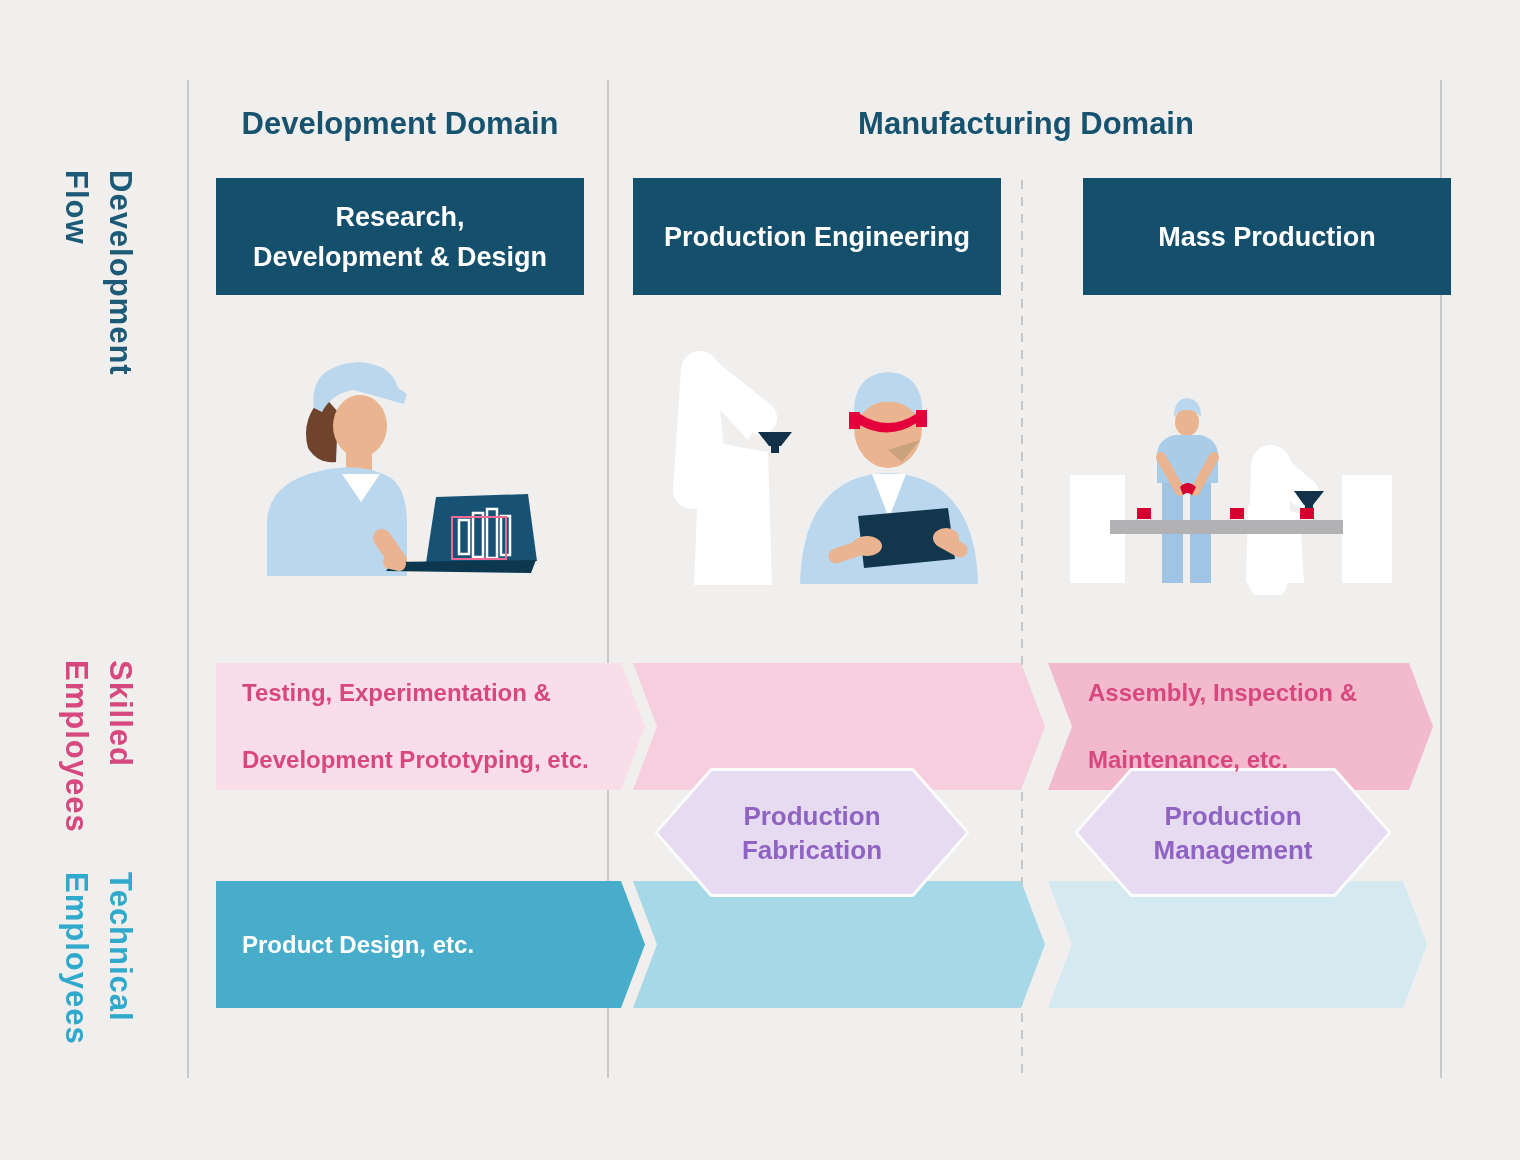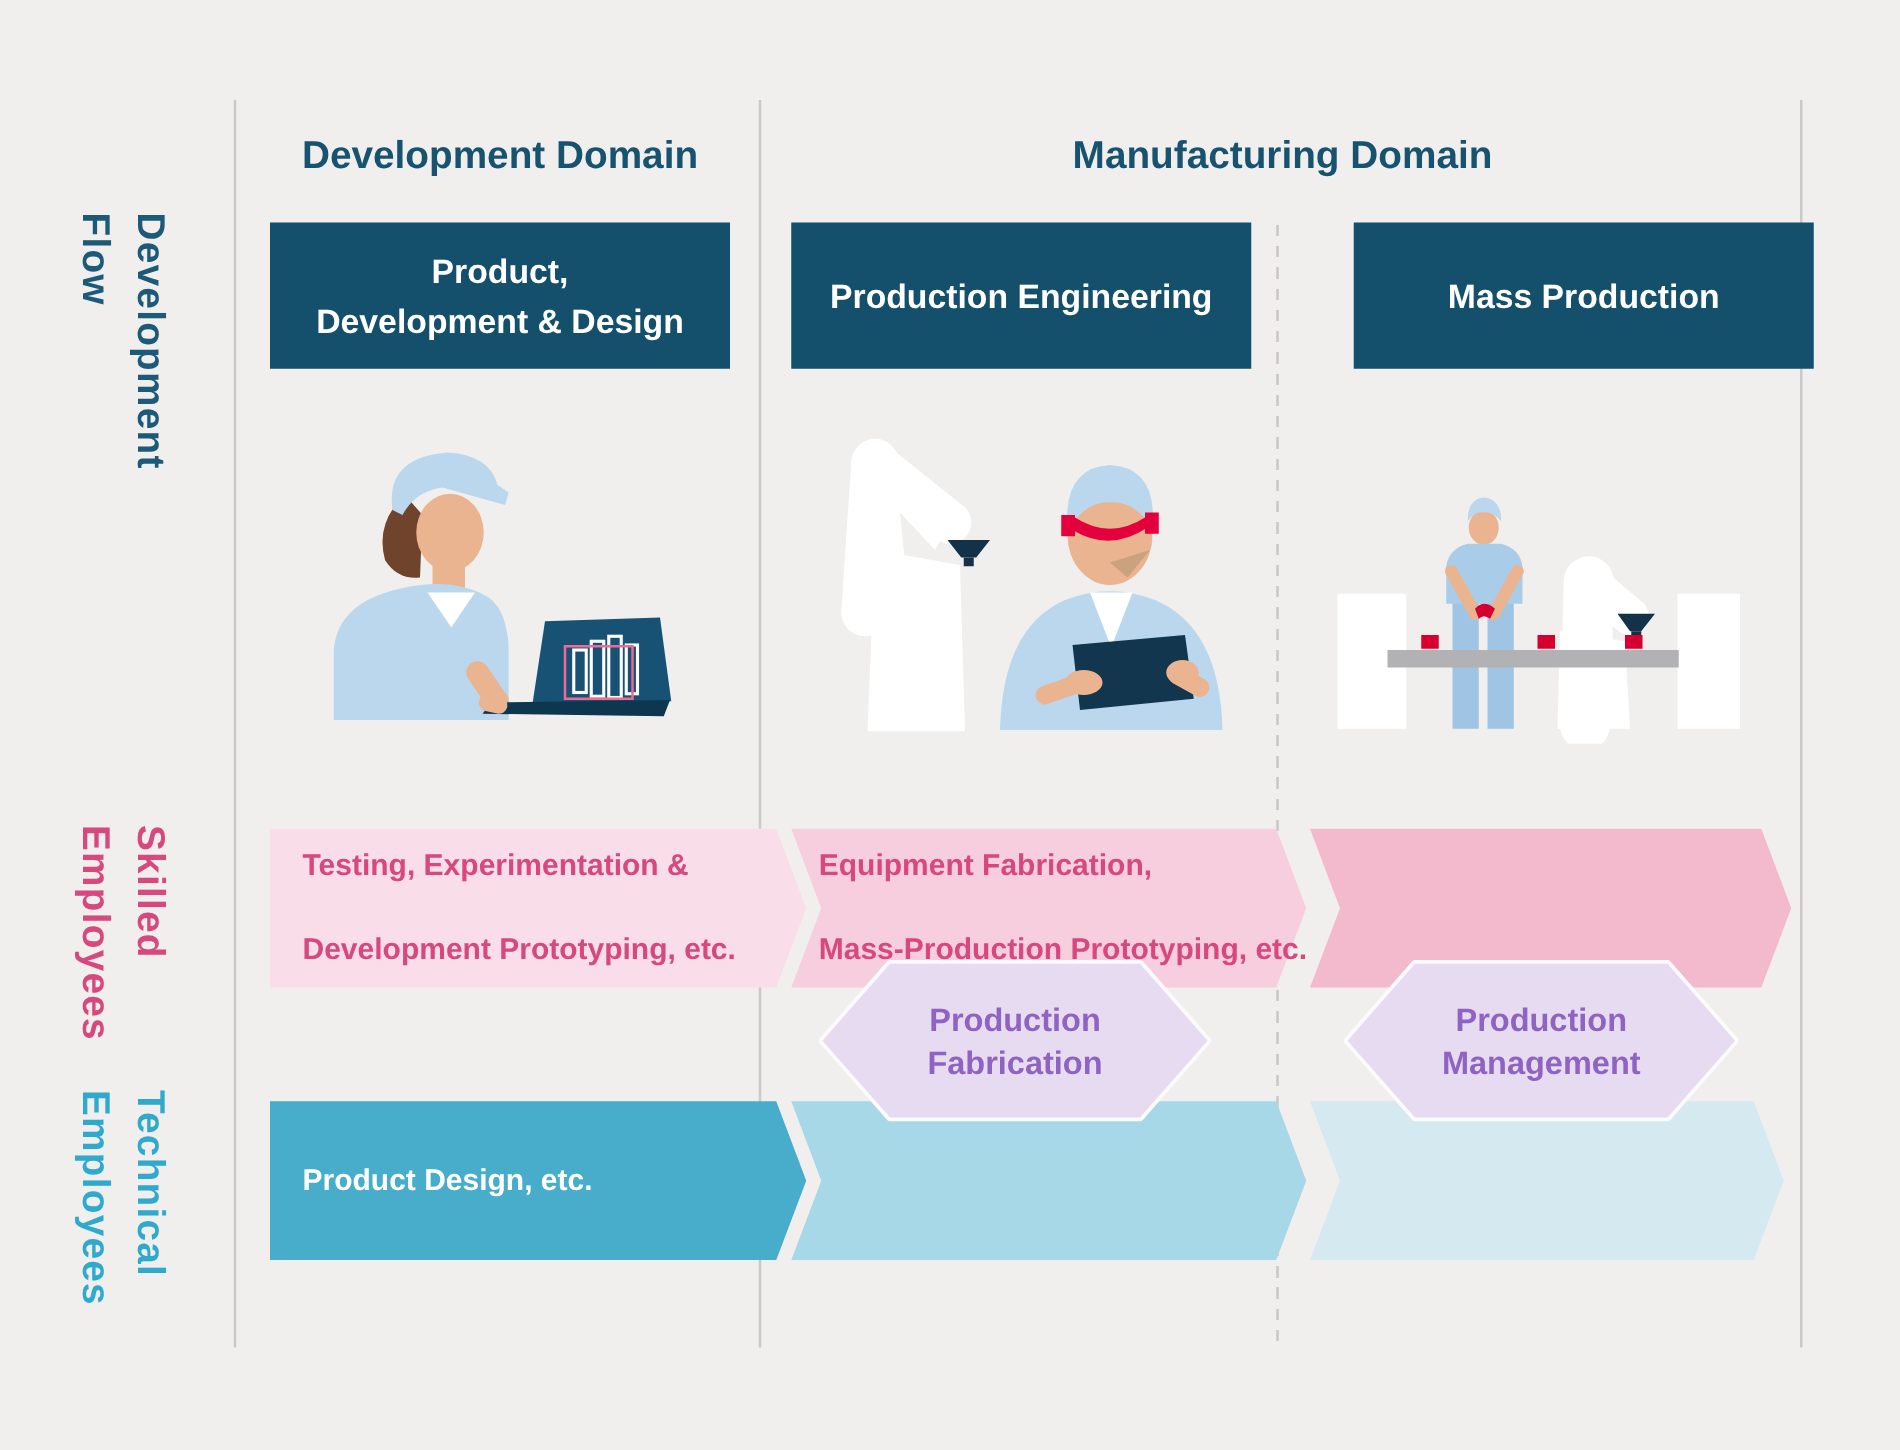--- a/index.html
+++ b/index.html
@@ -54,21 +54,21 @@
   <div class="vlabel lbl-skilled" style="left:54px;top:660px">
     <span>Skilled</span>
     <span>Employees</span>
   </div>
   <div class="vlabel lbl-technical" style="left:54px;top:872px">
     <span>Technical</span>
     <span>Employees</span>
   </div>
 
   <div class="stage-box" style="left:216px">
-    <span>Product,</span>
+    <span>Research,</span>
     <span>Development &amp; Design</span>
   </div>
   <div class="stage-box" style="left:633px">
     <span>Production Engineering</span>
   </div>
   <div class="stage-box" style="left:1083px">
     <span>Mass Production</span>
   </div>
 
   <svg class="shapes" width="1520" height="1160" viewBox="0 0 1520 1160">
@@ -85,23 +85,23 @@
     <g>
       <polygon points="658,832.5 712,771 912,771 966,832.5 912,894 712,894" fill="#e6dbf0" stroke="#fbfbfb" stroke-width="6" stroke-linejoin="round" paint-order="stroke"></polygon>
       <polygon points="1078,832.5 1132,771 1334,771 1388,832.5 1334,894 1132,894" fill="#e6dbf0" stroke="#fbfbfb" stroke-width="6" stroke-linejoin="round" paint-order="stroke"></polygon>
     </g>
   </svg>
 
   <div class="band-text pink" style="left:242px;top:663px">
     <span>Testing, Experimentation &amp;</span>
     <span>Development Prototyping, etc.</span>
   </div>
-  <div class="band-text pink" style="left:655px;top:663px">
-    <span>Equipment Fabrication,</span>
-    <span>Mass-Production Prototyping, etc.</span>
+  <div class="band-text pink" style="left:1088px;top:663px">
+    <span>Assembly, Inspection &amp;</span>
+    <span>Maintenance, etc.</span>
   </div>
   <div class="band-text white" style="left:242px;top:881px">
     <span>Product Design, etc.</span>
   </div>
 
   <div class="hex-text" style="left:662px;top:771px">
     <span>Production</span>
     <span>Fabrication</span>
   </div>
   <div class="hex-text" style="left:1083px;top:771px">

